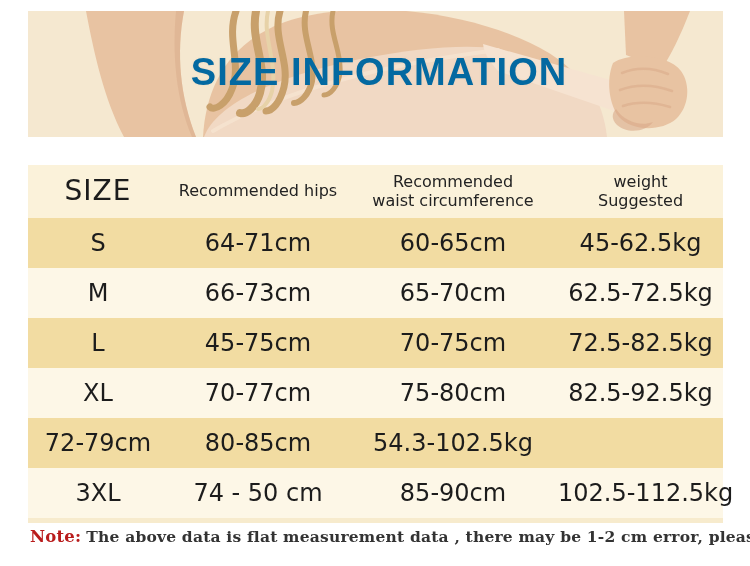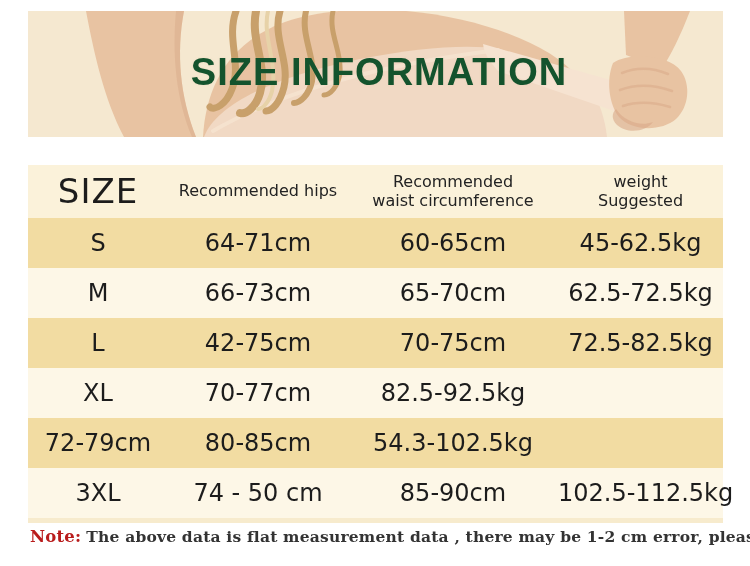--- a/index.html
+++ b/index.html
@@ -20,21 +20,21 @@
   }
   .hero svg { position: absolute; left: 0; top: 0; }
   .hero-title {
     position: absolute; left: 7px; right: 0; top: 42px;
     text-align: center;
     font-family: "Liberation Sans", sans-serif;
     font-weight: bold;
     font-size: 38px;
     line-height: 1.0;
     letter-spacing: 1px;
-    color: #14532d;
+    color: #0369a1;
     text-shadow: 0 0 2px rgba(220,190,160,0.35);
   }
 
   
   .size-table {
     position: absolute; left: 28px; top: 165px;
     width: 695px;
   }
   .trow {
     display: grid;
@@ -54,21 +54,21 @@
     white-space: nowrap;
     line-height: 1.1;
   }
   .thead .hcell {
     font-size: 16px;
     line-height: 1.15;
     color: #232323;
     white-space: normal;
   }
   .thead .size-head {
-    font-size: 34px;
+    font-size: 28px;
     letter-spacing: 1px;
     color: #1c1c1c;
   }
 
   
   .note {
     position: absolute; left: 30px; top: 527px;
     font-family: "DejaVu Serif", serif;
     font-weight: bold;
     font-size: 15.5px;
@@ -142,28 +142,29 @@
 
   <div class="trow data light">
     <div class="cell">M</div>
     <div class="cell">66-73cm</div>
     <div class="cell">65-70cm</div>
     <div class="cell">62.5-72.5kg</div>
   </div>
 
   <div class="trow data dark">
     <div class="cell">L</div>
-    <div class="cell">42-75cm</div>
+    <div class="cell">45-75cm</div>
     <div class="cell">70-75cm</div>
     <div class="cell">72.5-82.5kg</div>
   </div>
 
   <div class="trow data light">
     <div class="cell">XL</div>
     <div class="cell">70-77cm</div>
+    <div class="cell">75-80cm</div>
     <div class="cell">82.5-92.5kg</div>
   </div>
 
   <div class="trow data dark">
     <div class="cell">72-79cm</div>
     <div class="cell">80-85cm</div>
     <div class="cell">54.3-102.5kg</div>
   </div>
 
   <div class="trow data light">

